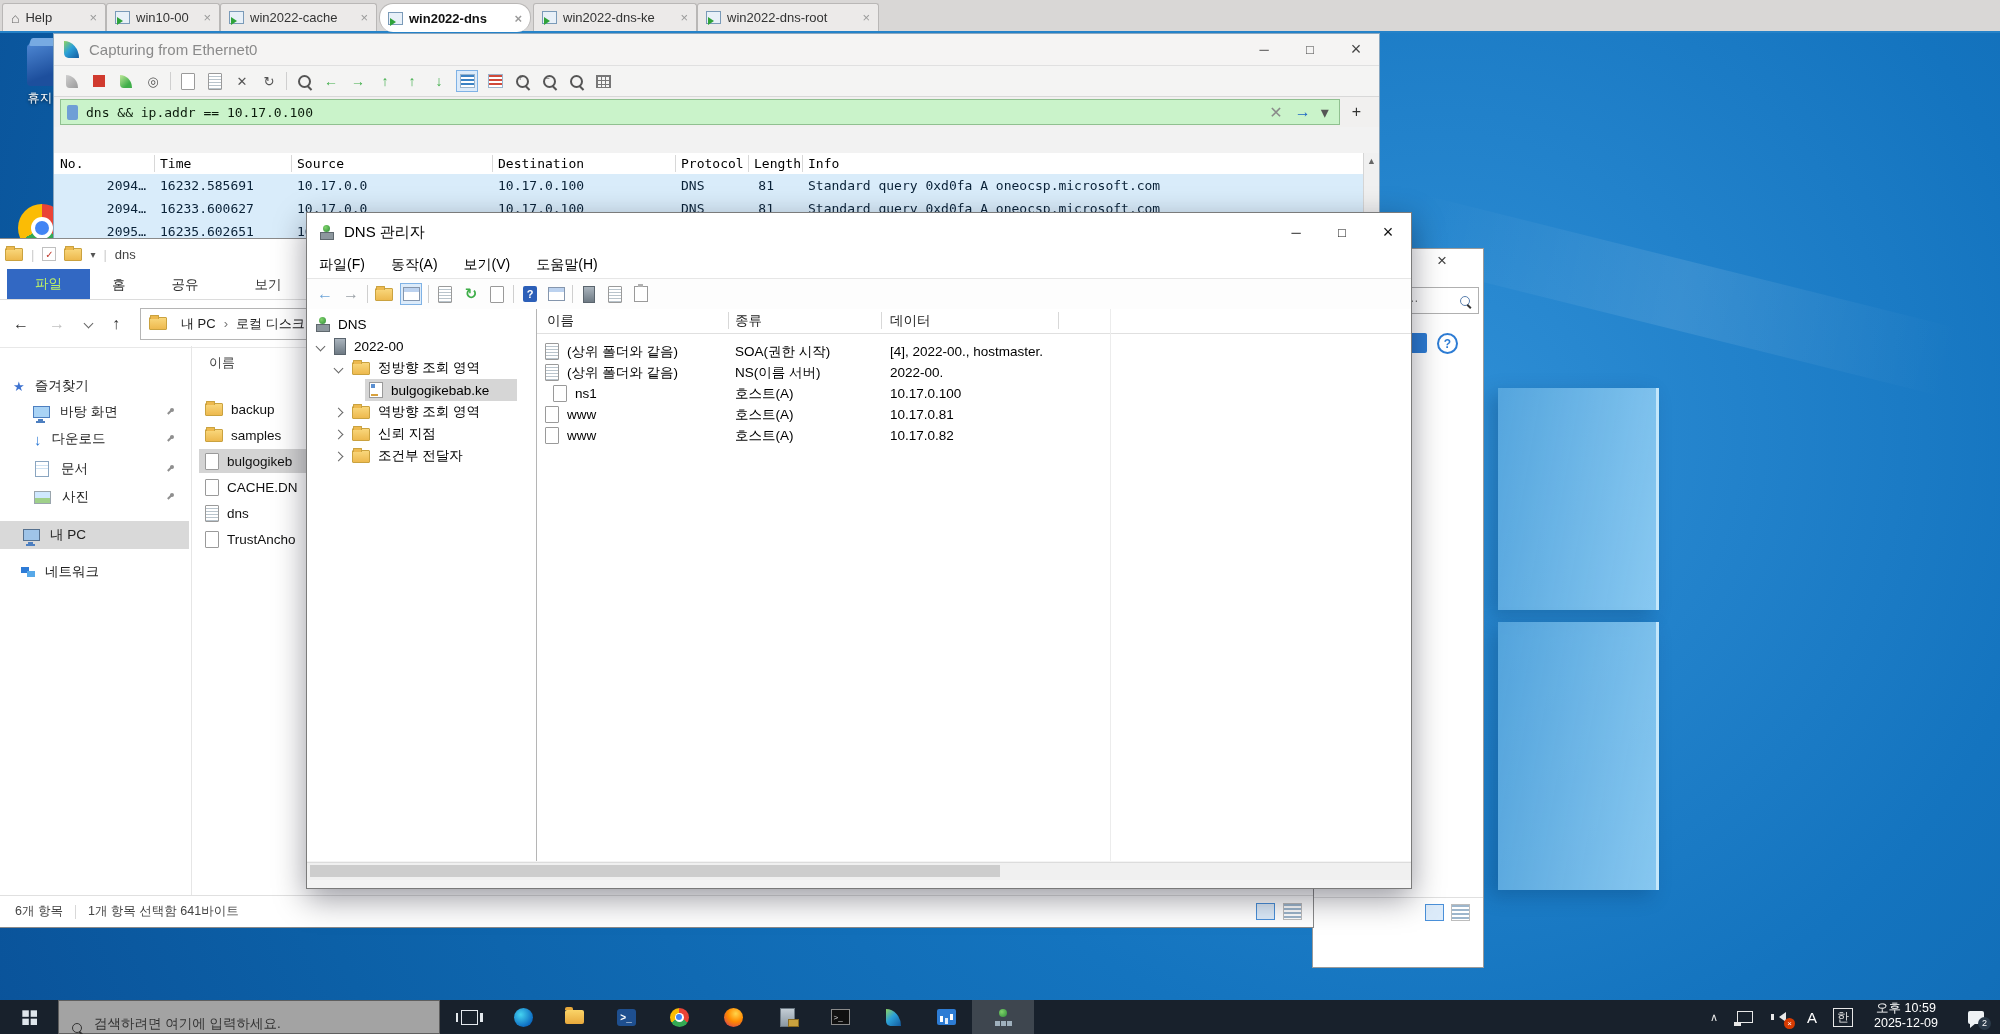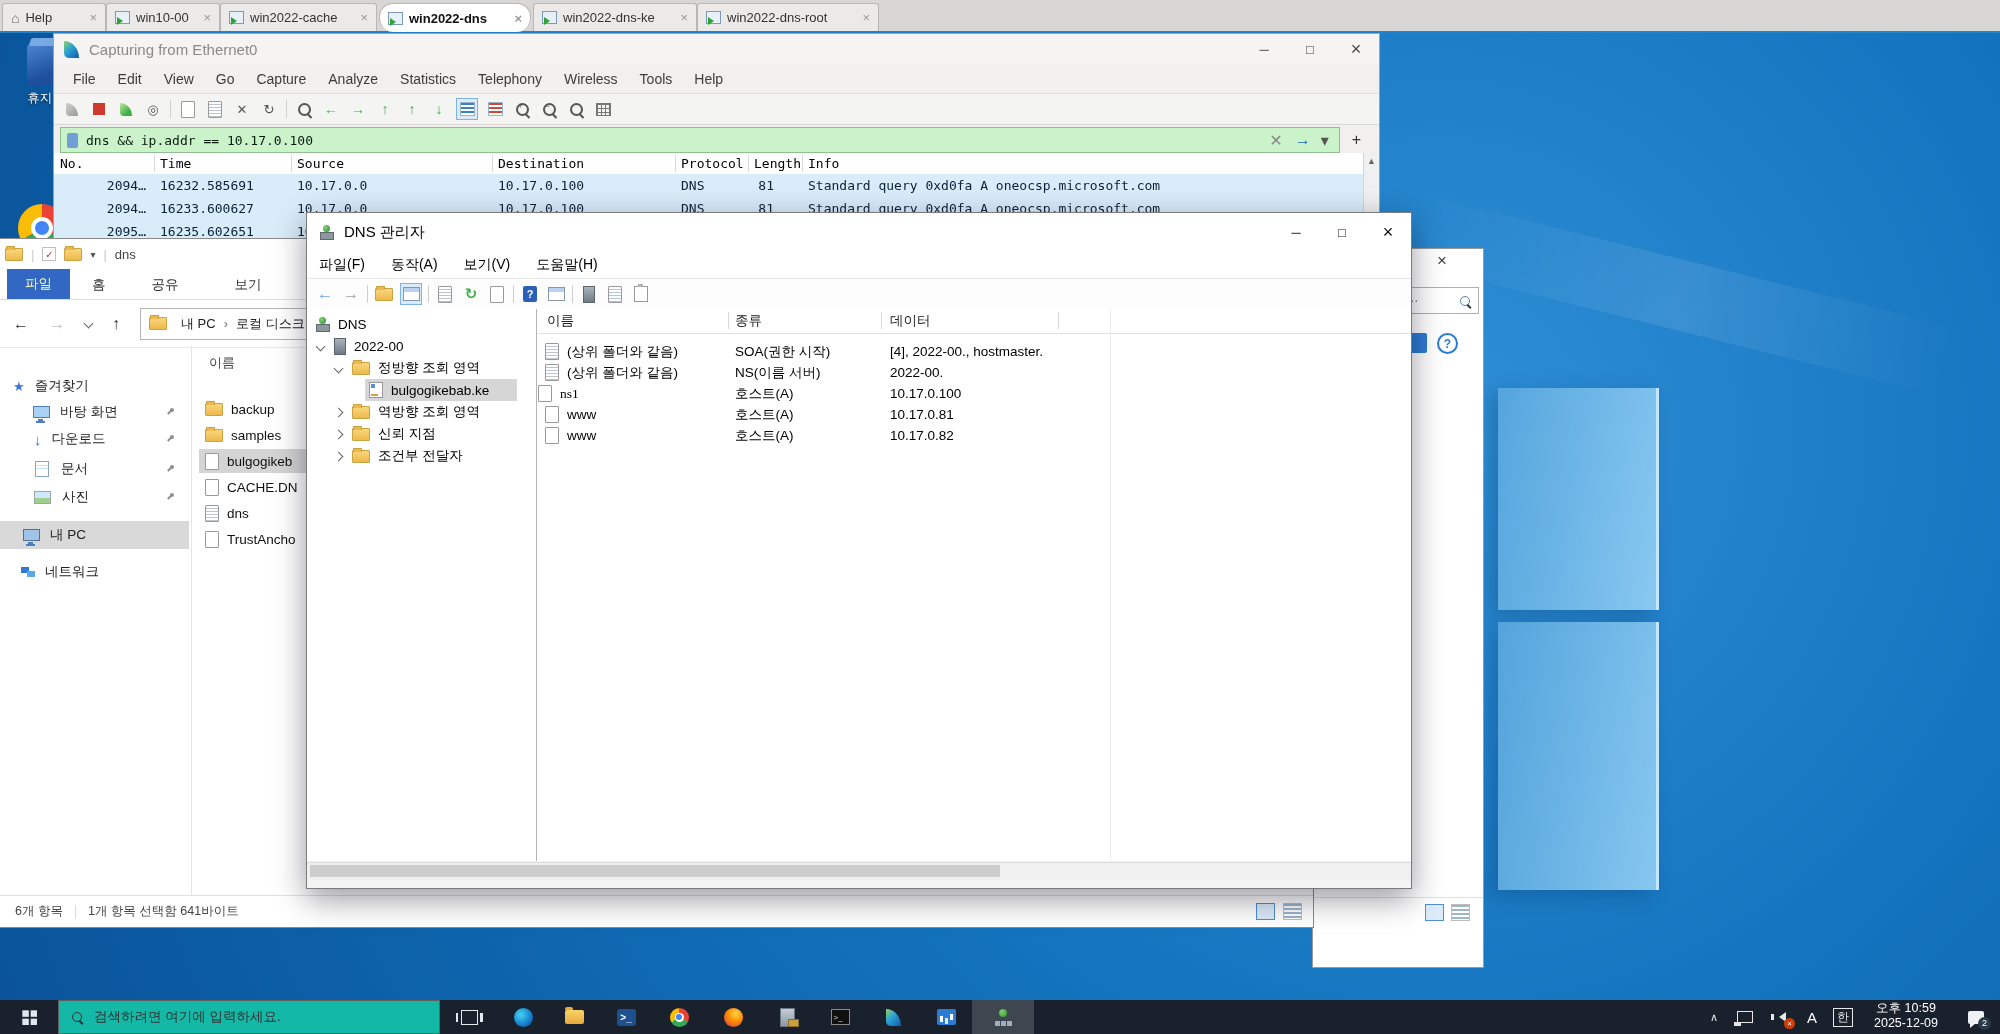--- a/index.html
+++ b/index.html
@@ -68,21 +68,21 @@
   
   #exp{left:-8px;top:238px;width:1320px;height:688px;z-index:3;}
   #exp .qat{height:30px;display:flex;align-items:center;padding-left:12px;gap:8px;font-size:13px;color:#444;}
   .folder-ico{width:16px;height:11px;background:linear-gradient(#f9d77c,#edb94e);border:1px solid #caa23f;border-radius:1px;position:relative;flex:none;}
   .folder-ico::before{content:"";position:absolute;left:0;top:-3px;width:7px;height:3px;background:#edb94e;border:1px solid #caa23f;border-bottom:none;border-radius:1px 1px 0 0;}
   .doc-ico{width:12px;height:15px;background:#fff;border:1px solid #9a9a9a;border-radius:1px;flex:none;}
   .doc-ico.lines{background:repeating-linear-gradient(#fff 0 2px, #b9c4cc 2px 3px);}
   .chk{width:12px;height:12px;border:1px solid #c0c0c0;color:#c0392b;font-size:10px;display:flex;align-items:center;justify-content:center;background:#fff;}
   #exp .rtabs{height:30px;border-bottom:1px solid #dcdcdc;display:flex;align-items:flex-end;}
   .rtab{font-size:13.5px;color:#333;padding:5px 14px;}
-  .rtab.file{background:#3268c3;color:#fef9c3;margin-left:14px;padding:6px 18px;}
+  .rtab.file{background:#3268c3;color:#bef264;margin-left:14px;padding:6px 28px;}
   #exp .nav{height:47px;display:flex;align-items:center;border-bottom:1px solid #e8e8e8;}
   .navarw{font-size:16px;padding:0 10px;}
   .addr{height:30px;border:1px solid #b5b5b5;background:#fff;display:flex;align-items:center;padding:0 8px;flex:1;margin-right:14px;font-size:13px;color:#222;}
   .crumb{padding:0 4px;}
   .crumb + .crumb::before{content:"›";color:#777;padding-right:8px;}
   .chev{width:6px;height:6px;border-right:1.6px solid #666;border-bottom:1.6px solid #666;display:inline-block;}
   .chev.right{transform:rotate(-45deg);}
   .chev.down{transform:rotate(45deg);}
   .side-item{position:absolute;left:0;width:196px;height:26px;display:flex;align-items:center;font-size:13.5px;color:#222;}
   .side-item.sel{background:#d9d9d9;}
@@ -135,21 +135,21 @@
   #dns .rphead{position:absolute;left:0;right:0;top:0;height:24px;border-bottom:1px solid #e0e0e0;font-size:13.5px;color:#222;}
   .rrow{position:absolute;left:0;right:0;height:21px;font-size:13.5px;color:#000;}
   .rcell{position:absolute;top:0;height:100%;display:flex;align-items:center;gap:8px;white-space:nowrap;}
   #dns .hscroll{position:absolute;left:0;right:0;bottom:8px;height:17px;background:#f0f0f0;border-top:1px solid #dcdcdc;}
   #dns .hthumb{position:absolute;left:3px;top:2px;width:690px;height:12px;background:#cdcdcd;}
 
   
   #task{left:0;top:1000px;width:2000px;height:34px;background:#18212c;z-index:10;display:flex;align-items:center;}
   .tslot{height:34px;display:flex;align-items:center;justify-content:center;flex:none;}
   .winlogo{width:15px;height:15px;background-image:linear-gradient(#18212c 1.5px, transparent 1.5px),linear-gradient(90deg,#18212c 1.5px, transparent 1.5px);background-size:8.3px 8.3px;background-position:-1.5px -1.5px;background-color:#dfe6ec;}
-  #tsearch{width:382px;height:34px;background:#14b8a6;border:1px solid #5f5f5f;box-sizing:border-box;display:flex;align-items:center;}
+  #tsearch{width:382px;height:34px;background:#a3a3a3;border:1px solid #5f5f5f;box-sizing:border-box;display:flex;align-items:flex-end;}
   .smag{width:8px;height:8px;border:1.7px solid #333;border-radius:50%;position:relative;margin:0 12px 0 13px;flex:none;}
   .smag::after{content:"";position:absolute;left:7px;top:7px;width:5px;height:1.7px;background:#333;transform:rotate(45deg);transform-origin:0 0;}
   .taskview{width:15px;height:13px;border:1.6px solid #e4e9ee;position:relative;}
   .taskview::before{content:"";position:absolute;left:-6px;top:2px;width:2.5px;height:9px;background:#e4e9ee;}
   .taskview::after{content:"";position:absolute;right:-6px;top:2px;width:2.5px;height:9px;background:#e4e9ee;}
   .tb-edge{width:19px;height:19px;border-radius:50%;background:radial-gradient(circle at 35% 35%, #45d3f0, #0a67c0 75%);}
   .tb-folder{width:19px;height:14px;background:linear-gradient(#fad468,#e8a93c);border-radius:2px;position:relative;}
   .tb-folder::before{content:"";position:absolute;left:0;top:-3px;width:8px;height:3px;background:#e8a93c;border-radius:2px 2px 0 0;}
   .tb-ps{width:19px;height:17px;background:#1e4f8f;border-radius:3px;color:#fff;font-size:10px;font-weight:bold;display:flex;align-items:center;justify-content:center;}
   .tb-chrome{width:19px;height:19px;border-radius:50%;position:relative;background:conic-gradient(#ea4335 0 120deg, #34a853 120deg 240deg, #fbbc05 240deg 360deg);}
@@ -230,33 +230,20 @@
   <div id="ws" class="abs">
     <div class="title">
       <span class="fin" style="margin-left:10px;"></span>
       <span class="nosel" style="margin-left:10px;font-size:15px;color:#8a8a8a;">Capturing from Ethernet0</span>
       <span style="margin-left:auto;display:flex;height:100%;">
         <span class="winbtn">─</span>
         <span class="winbtn">□</span>
         <span class="winbtn close">×</span>
       </span>
     </div>
-    <div class="menu">
-      <span>File</span>
-      <span>Edit</span>
-      <span>View</span>
-      <span>Go</span>
-      <span>Capture</span>
-      <span>Analyze</span>
-      <span>Statistics</span>
-      <span>Telephony</span>
-      <span>Wireless</span>
-      <span>Tools</span>
-      <span>Help</span>
-    </div>
     <div class="tools">
       <span class="ti">
           <span class="fin sm gray"></span>
         </span>
       <span class="ti">
           <span class="stop"></span>
         </span>
       <span class="ti">
           <span class="fin sm green"></span>
         </span>
@@ -581,21 +568,21 @@
         </div>
         <div class="rrow" style="top:53px;">
           <span class="rcell" style="left:8px;">
               <span class="doc-ico lines"></span>
               <span>(상위 폴더와 같음)</span>
             </span>
           <span class="rcell" style="left:198px;">NS(이름 서버)</span>
           <span class="rcell" style="left:353px;">2022-00.</span>
         </div>
         <div class="rrow" style="top:74px;">
-          <span class="rcell" style="left:1px;font-family:Liberation Serif, serif;">
+          <span class="rcell" style="left:16px;">
               <span class="doc-ico"></span>
               <span>ns1</span>
             </span>
           <span class="rcell" style="left:198px;">호스트(A)</span>
           <span class="rcell" style="left:353px;">10.17.0.100</span>
         </div>
         <div class="rrow" style="top:95px;">
           <span class="rcell" style="left:8px;">
               <span class="doc-ico"></span>
               <span>www</span>

